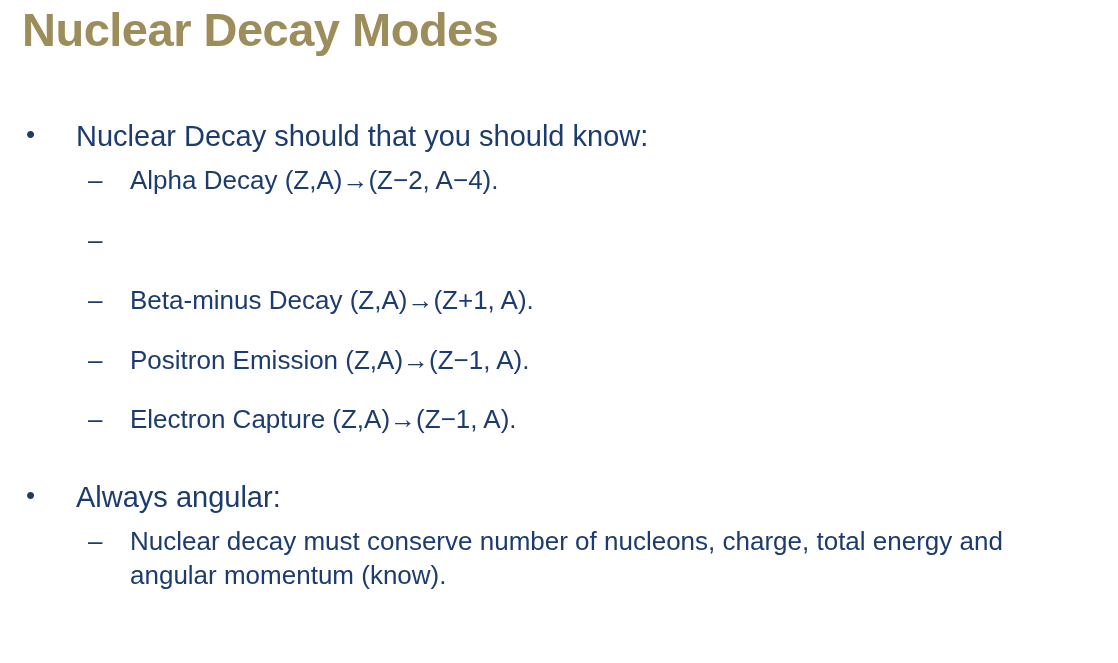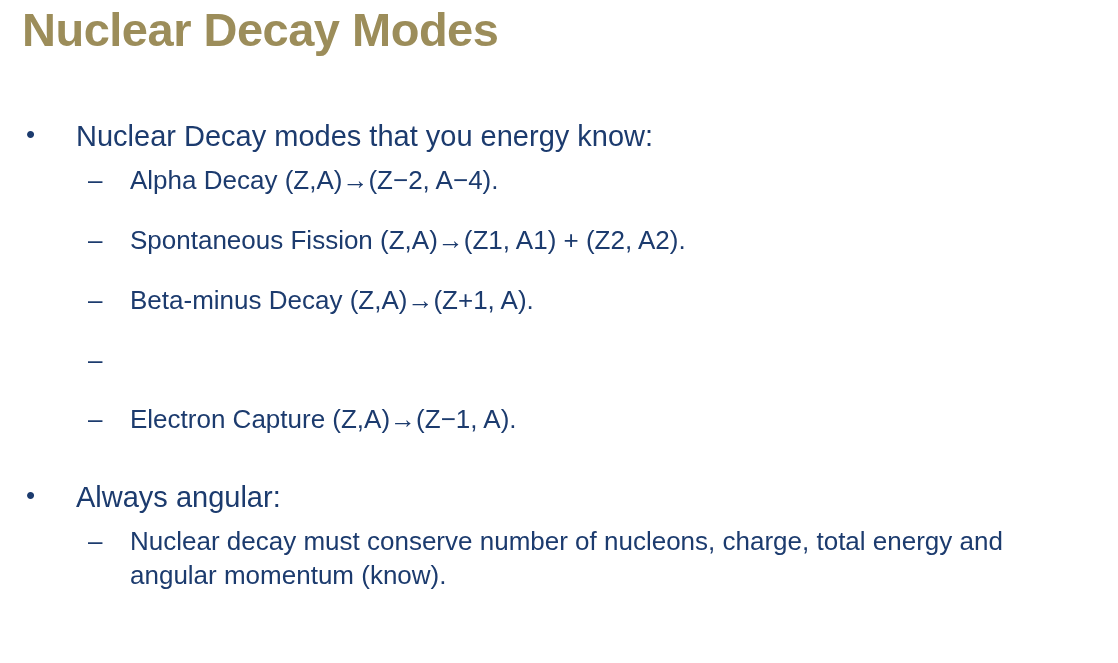--- a/index.html
+++ b/index.html
@@ -89,40 +89,40 @@
 <body>
 
 <div class="slide">
 
   <div class="slide-title">Nuclear Decay Modes</div>
 
   <div class="content">
 
     <div class="bullet-l1">
       <span class="marker">•</span>
-      <span class="text">Nuclear Decay modes that you energy know:</span>
+      <span class="text">Nuclear Decay should that you should know:</span>
     </div>
 
     <div class="bullet-l2">
       <span class="marker">–</span>
       <span class="text">Alpha Decay (Z,A)→(Z−2, A−4).</span>
     </div>
 
     <div class="bullet-l2">
       <span class="marker">–</span>
-      <span class="text">Spontaneous Fission (Z,A)→(Z1, A1) + (Z2, A2).</span>
     </div>
 
     <div class="bullet-l2">
       <span class="marker">–</span>
       <span class="text">Beta-minus Decay (Z,A)→(Z+1, A).</span>
     </div>
 
     <div class="bullet-l2">
       <span class="marker">–</span>
+      <span class="text">Positron Emission (Z,A)→(Z−1, A).</span>
     </div>
 
     <div class="bullet-l2">
       <span class="marker">–</span>
       <span class="text">Electron Capture (Z,A)→(Z−1, A).</span>
     </div>
 
     <div class="group-gap"></div>
 
     <div class="bullet-l1">

